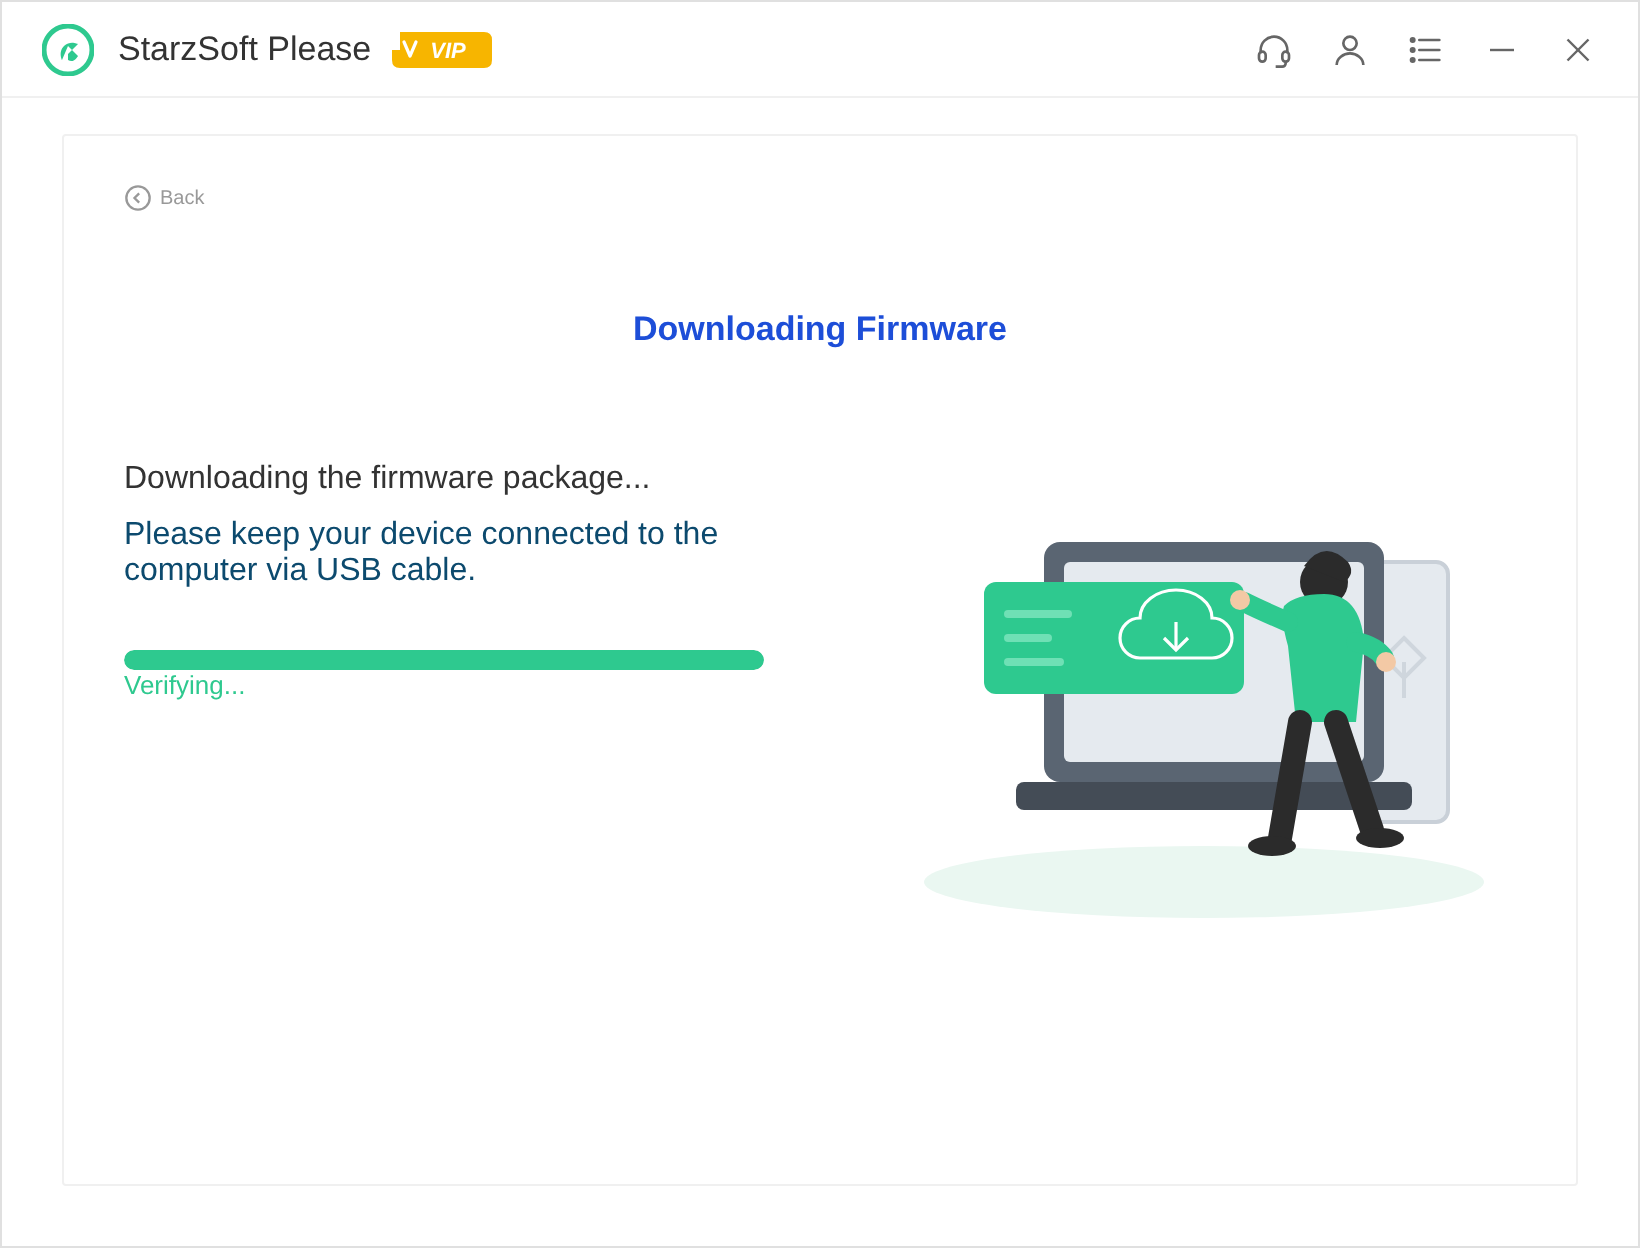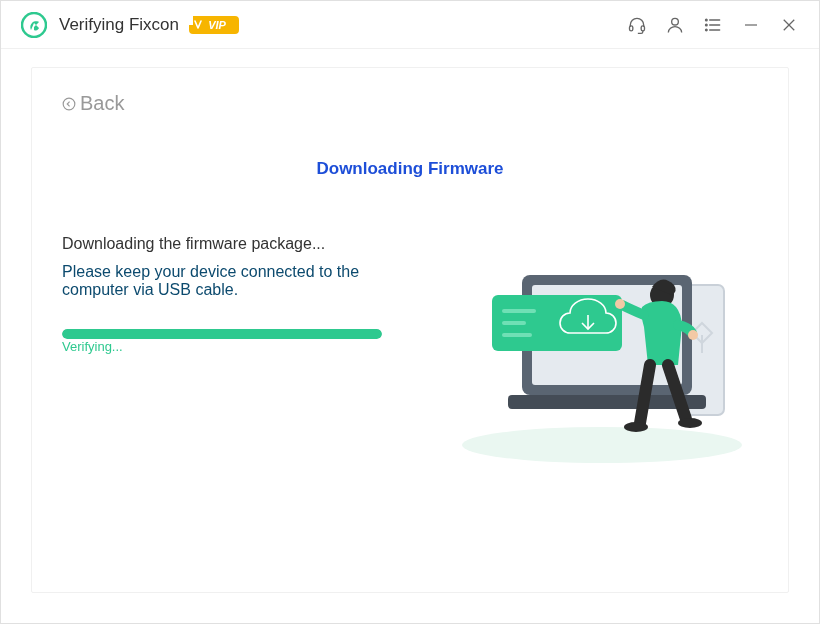--- a/index.html
+++ b/index.html
@@ -74,21 +74,21 @@
       border: 1px solid #f0f0f0;
       border-radius: 2px;
       height: 100%;
       padding: 24px 30px;
       position: relative;
     }
     .back-btn {
       display: inline-flex;
       align-items: center;
       color: #999;
-      font-size: 20px;
+      font-size: 10px;
       cursor: pointer;
       gap: 4px;
     }
     .page-title {
       text-align: center;
       font-size: 17px;
       font-weight: 700;
       color: #1d4ed8;
       margin-top: 44px;
     }
@@ -138,21 +138,21 @@
 <body>
 
 <div class="window">
   <div class="titlebar">
     <span class="logo-icon">
       <svg viewBox="0 0 26 26" width="26" height="26">
         <circle cx="13" cy="13" r="12" fill="none" stroke="#2ec98f" stroke-width="2.5"></circle>
         <path d="M 10 18 C 10 18 8 14 11 11 C 14 8 18 10 18 10 L 15 13 L 13 11 Z M 13 15 L 15 13 L 18 16 C 18 16 16 20 13 18 Z" fill="#2ec98f"></path>
       </svg>
     </span>
-    <span class="app-title">Verifying Fixcon</span>
+    <span class="app-title">StarzSoft Please</span>
     <span class="vip-badge">
       <svg width="50" height="22" viewBox="0 0 50 22">
         <path d="M 4 2 L 46 2 Q 50 2 50 6 L 50 16 Q 50 20 46 20 L 4 20 Q 0 20 0 16 L 0 11 L 4 11 Z" fill="#f7b500"></path>
         <path d="M 6 7 L 9 14 L 12 7" fill="none" stroke="#fff" stroke-width="1.6" stroke-linecap="round" stroke-linejoin="round"></path>
         <text x="28" y="15" font-size="11" font-weight="700" font-style="italic" fill="#fff" text-anchor="middle" font-family="Arial">VIP</text>
       </svg>
     </span>
     <span class="titlebar-spacer"></span>
     <div class="titlebar-controls">
       <span class="titlebar-icon">

